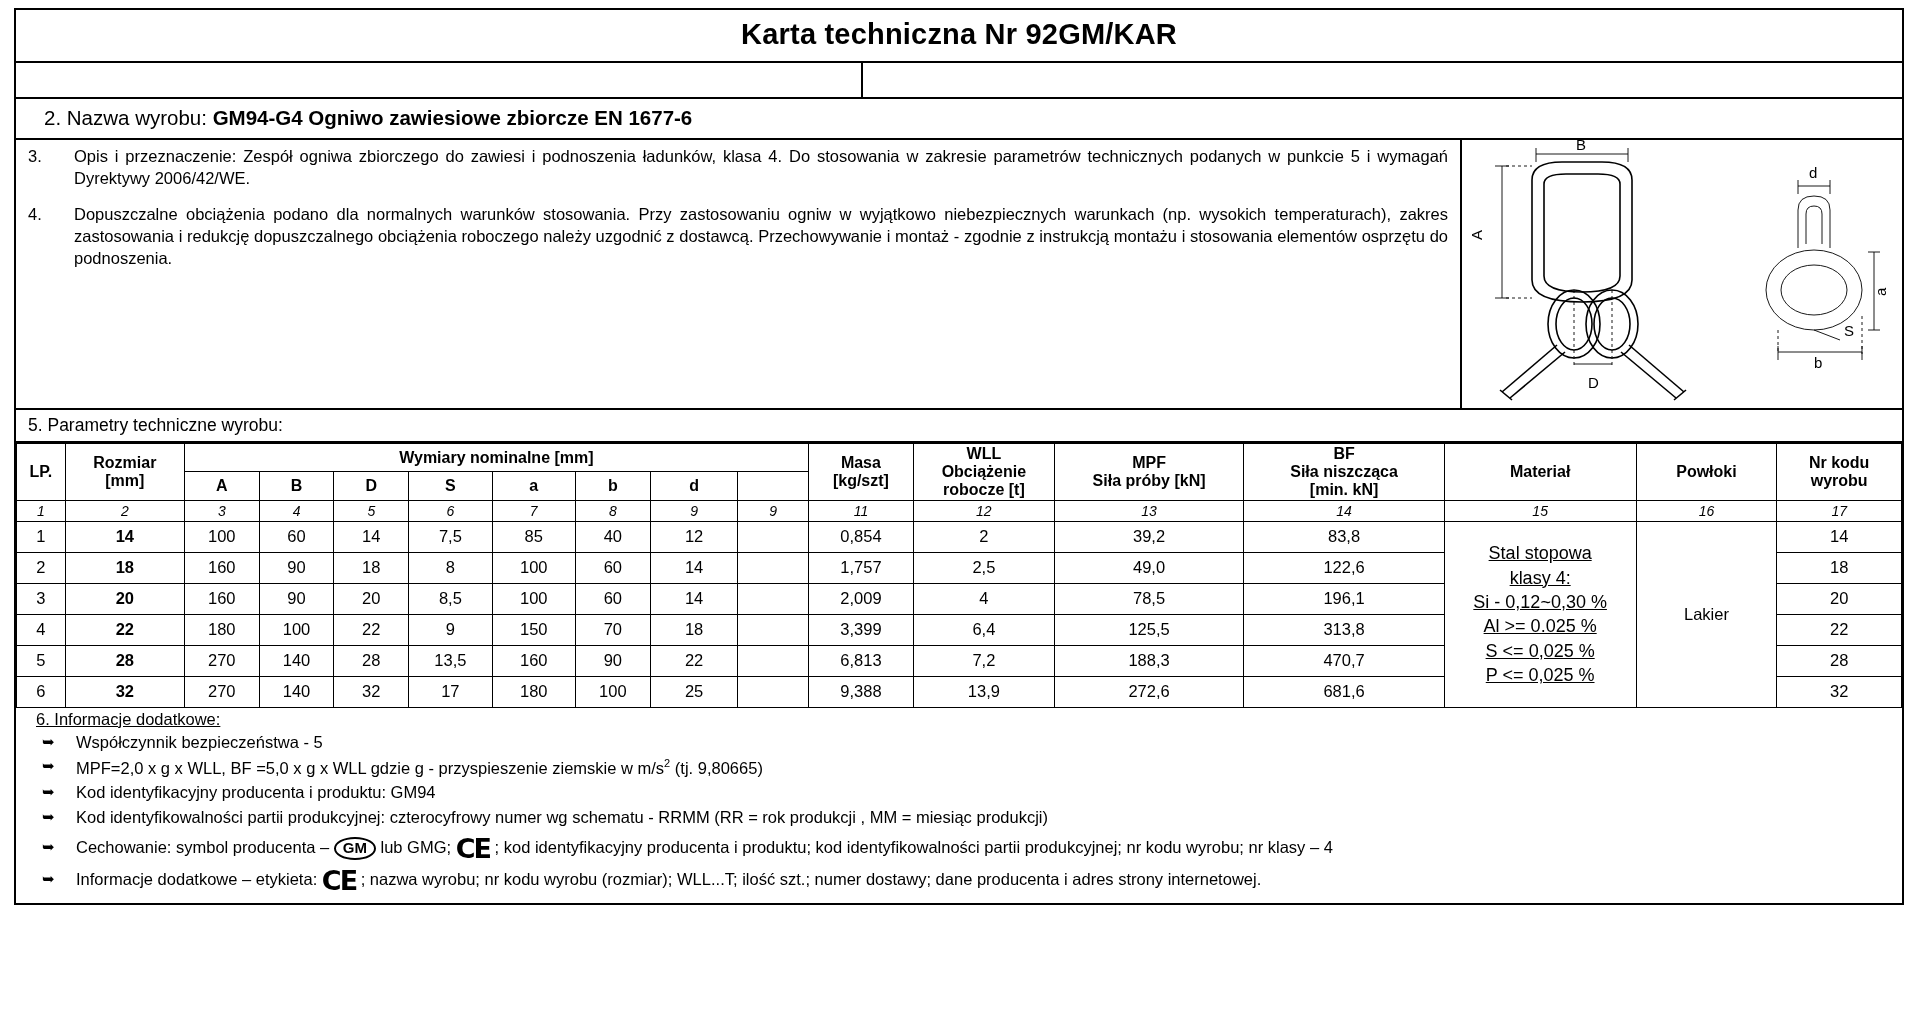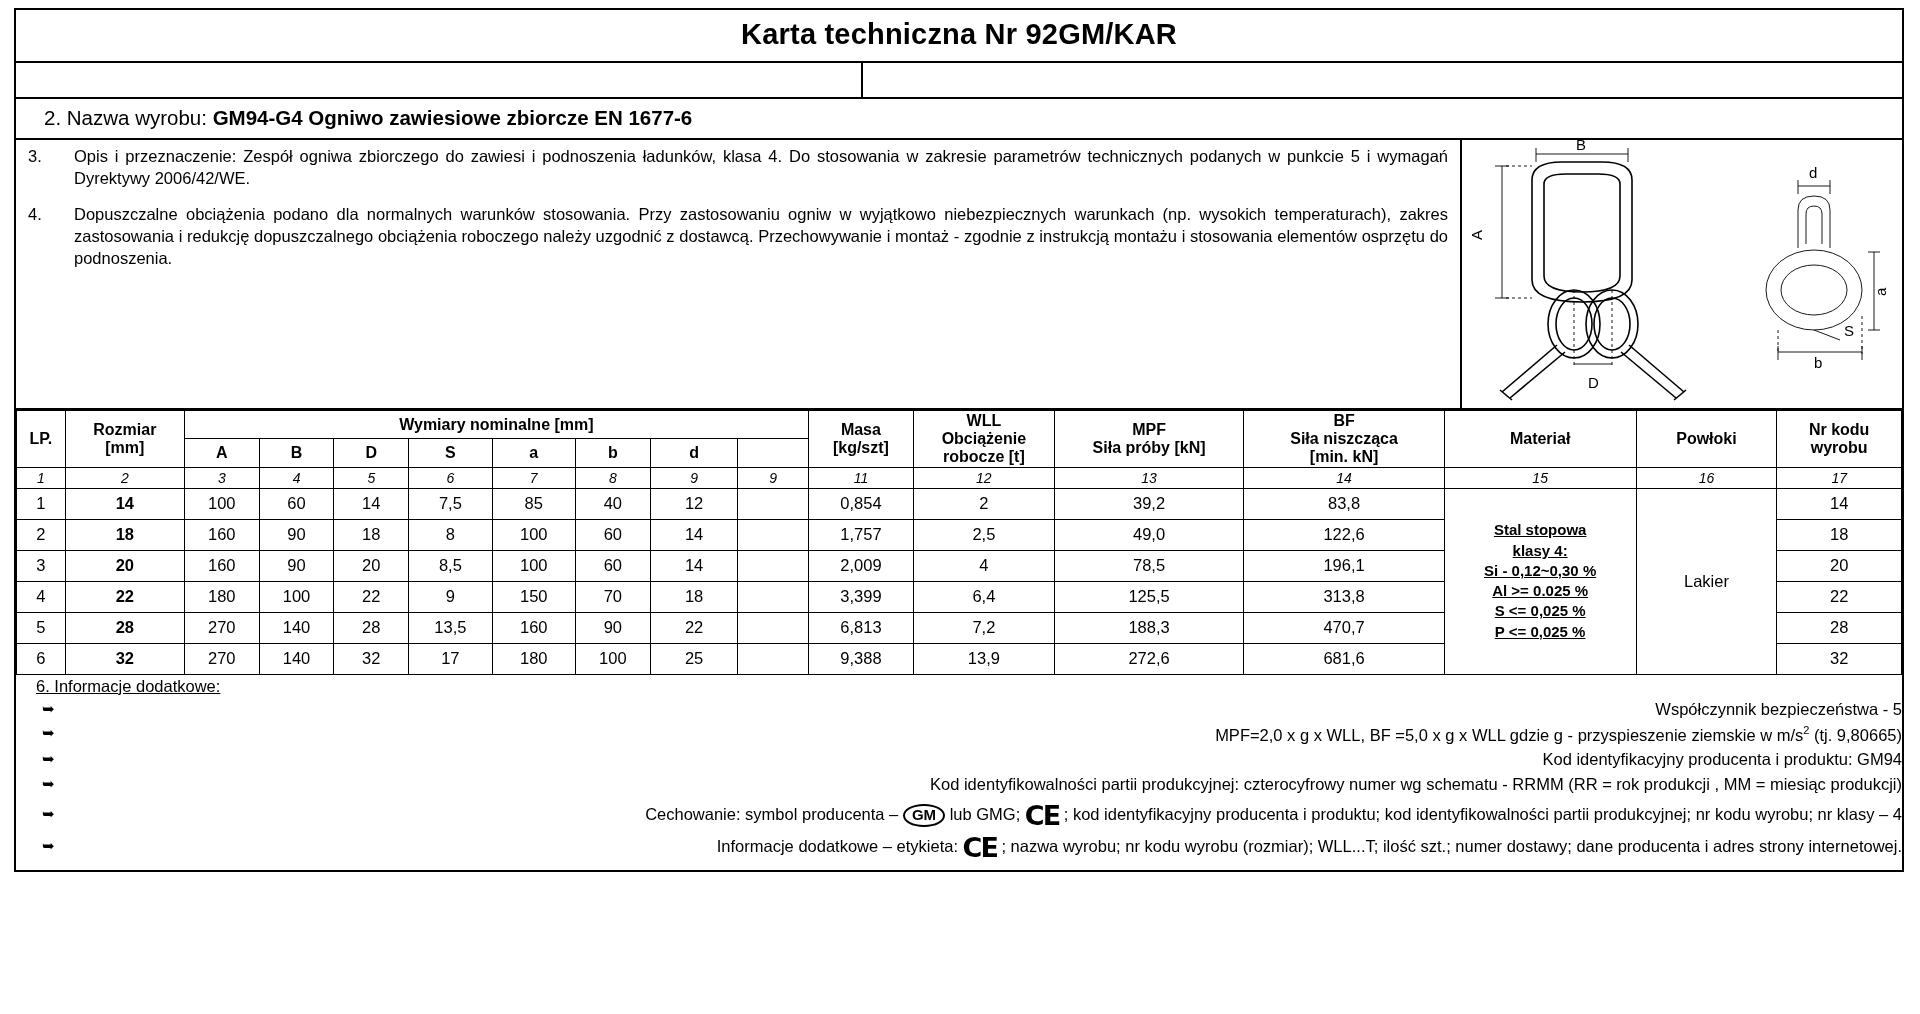--- a/index.html
+++ b/index.html
@@ -112,24 +112,23 @@
   }
   table.spec tr.numrow td {
     font-style: italic;
     font-size: 14px;
     padding: 0 2px;
     height: 20px;
   }
   table.spec tbody td { height: 28px; }
   table.spec td.size { font-weight: bold; }
   .mat-cell {
-    font-size: 15px;
+    font-size: 18px;
     line-height: 1.35;
     padding: 2px 12px !important;
-    font-weight: bold;
   }
   .mat-cell .u { text-decoration: underline; display: block; }
 
   
   .notes {
     padding: 2px 0 2px 20px;
     font-size: 16.5px;
   }
   .notes .hdr { text-decoration: underline; margin-bottom: 2px; }
   .notes ul {
@@ -141,21 +140,21 @@
     display: flex;
     align-items: flex-start;
     margin: 3px 0;
     line-height: 1.3;
   }
   .notes li .bullet {
     flex: 0 0 34px;
     padding-left: 6px;
     font-size: 15px;
   }
-  .notes li .txt { flex: 1 1 auto; text-align: right; }
+  .notes li .txt { flex: 1 1 auto; }
   .notes li.tall { margin: 9px 0; }
   sup { font-size: 11px; vertical-align: super; }
   .gm-badge {
     display: inline-block;
     border: 2px solid #000;
     border-radius: 50%;
     padding: 1px 7px 2px 7px;
     font-size: 15px;
     font-weight: bold;
     line-height: 1.1;
@@ -265,20 +264,21 @@
             <text x="347" y="38">d</text>
             <text x="424" y="156" transform="rotate(-90 424 156)">a</text>
             <text x="382" y="196">S</text>
             <text x="352" y="228">b</text>
             <text x="126" y="248">D</text>
           </g>
         </svg>
       </div>
     </div>
 
+    <div class="params-head">5. Parametry techniczne wyrobu:</div>
 
     <table class="spec">
       <thead>
         <tr>
           <th rowspan="2" style="width:40px">LP.</th>
           <th rowspan="2" style="width:105px">Rozmiar<br>[mm]</th>
           <th colspan="8">Wymiary nominalne [mm]</th>
           <th rowspan="2" style="width:92px">Masa<br>[kg/szt]</th>
           <th rowspan="2" style="width:125px">WLL<br>Obciążenie<br>robocze [t]</th>
           <th rowspan="2" style="width:170px">MPF<br>Siła próby [kN]</th>

